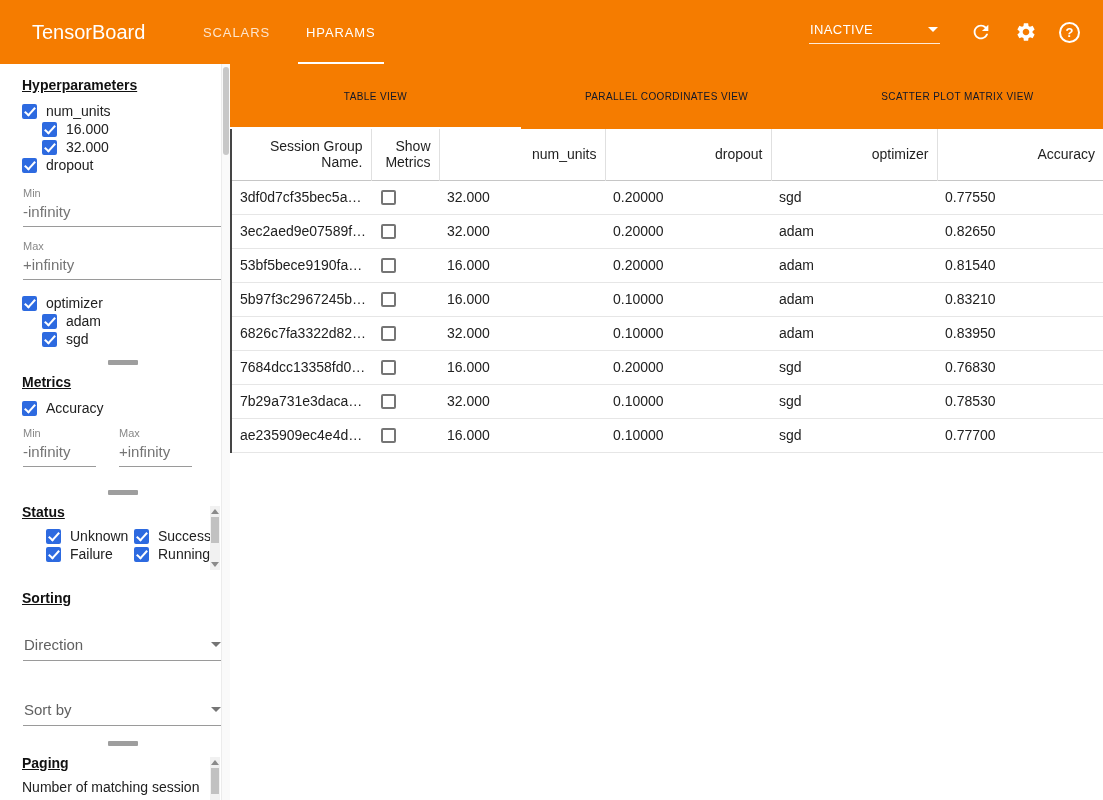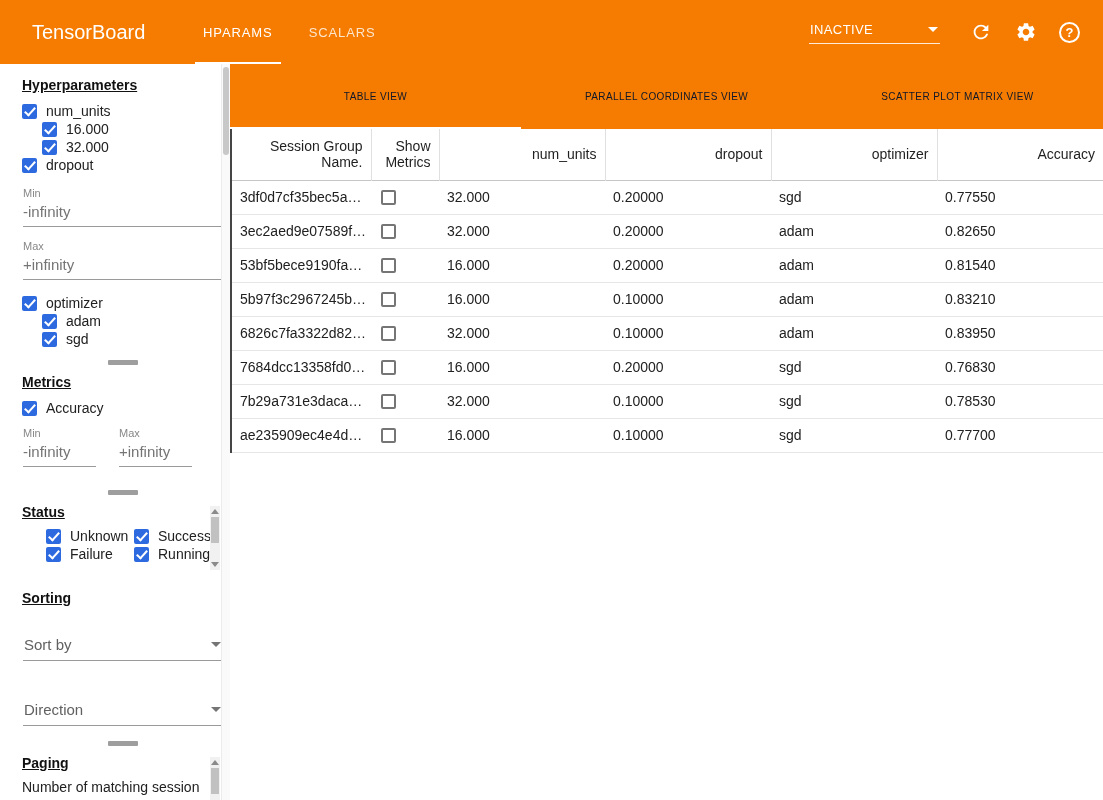--- a/index.html
+++ b/index.html
@@ -87,26 +87,26 @@
   td { height:34px; padding:0 8px; font-size:14px; color:#212121; vertical-align:middle; }
   .c-check .cb { margin-left:2px; display:block; }
 </style>
 </head>
 <body>
 
 <header class="topbar">
   <div class="logo">TensorBoard</div>
   <nav class="nav-tabs">
 
+      <div class="nav-tab">
+        <span class="nav-tab-label">SCALARS</span>
+      </div>
+
       <div class="nav-tab active">
         <span class="nav-tab-label">HPARAMS</span>
-      </div>
-
-      <div class="nav-tab">
-        <span class="nav-tab-label">SCALARS</span>
       </div>
     </nav>
   <div class="topbar-right">
     <div class="run-select">
       <span>INACTIVE</span>
       <span class="caret-down"></span>
     </div>
     <span class="icon-btn">
       <svg viewBox="0 0 24 24">
           <path d="M17.65 6.35C16.2 4.9 14.21 4 12 4c-4.42 0-7.99 3.58-7.99 8s3.57 8 7.99 8c3.73 0 6.84-2.55 7.73-6h-2.08c-.82 2.33-3.04 4-5.65 4-3.31 0-6-2.69-6-6s2.69-6 6-6c1.66 0 3.14.69 4.22 1.78L13 11h7V4l-2.35 2.35z"></path>
@@ -229,25 +229,25 @@
       <div class="mini-sb status-sb">
         <span class="sb-arr up"></span>
         <span class="sb-thumb"></span>
         <span class="sb-arr down"></span>
       </div>
     </section>
 
     <section class="sorting-sec">
       <h3 class="sec-title">Sorting</h3>
       <div class="dropdown">
+        <span class="dd-label">Direction</span>
+        <span class="tri"></span>
+      </div>
+      <div class="dropdown">
         <span class="dd-label">Sort by</span>
-        <span class="tri"></span>
-      </div>
-      <div class="dropdown">
-        <span class="dd-label">Direction</span>
         <span class="tri"></span>
       </div>
     </section>
 
     <div class="grip grip3"></div>
 
     <section class="paging-sec">
       <h3 class="sec-title">Paging</h3>
       <div class="paging-text">Number of matching session groups: 8</div>
       <div class="mini-sb paging-sb">

